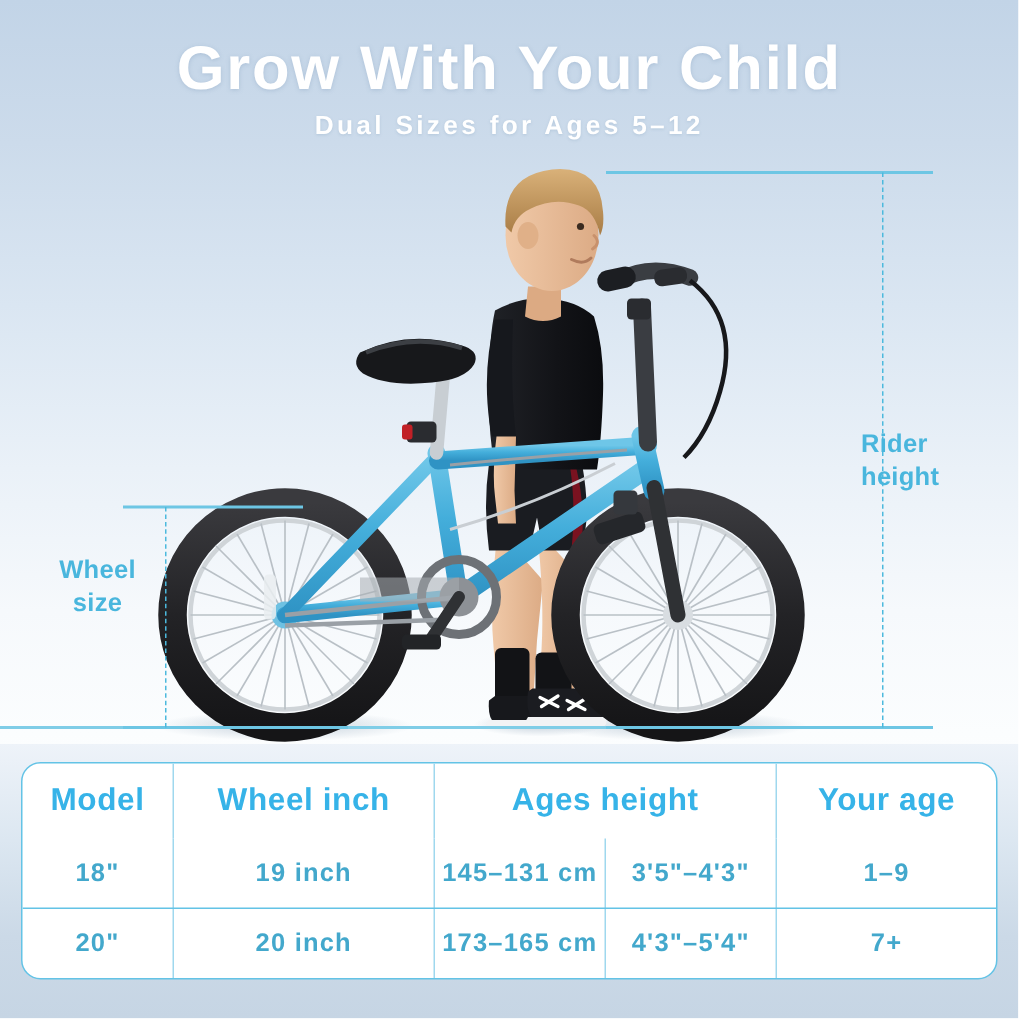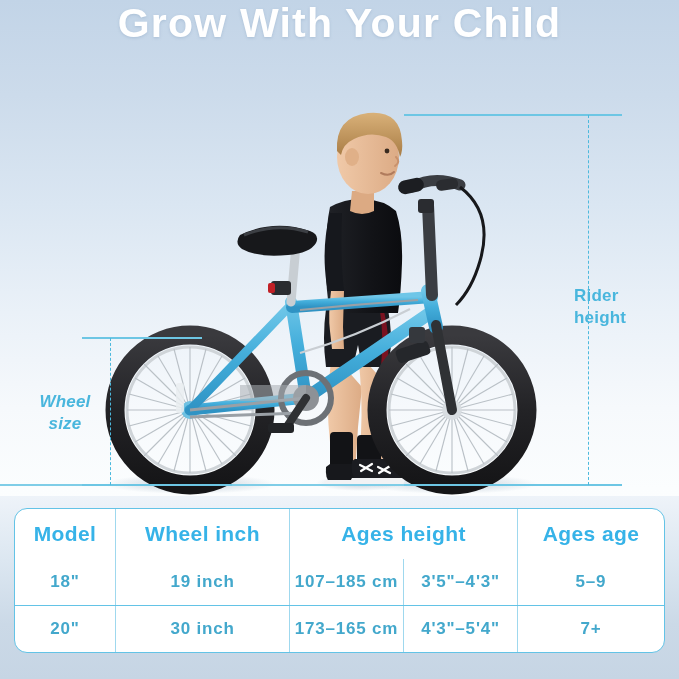--- a/index.html
+++ b/index.html
@@ -41,21 +41,21 @@
   .header {
     position: absolute;
     left: 0;
     top: 0;
     width: 679px;
     text-align: center;
     z-index: 6;
   }
   .title {
     margin: 0;
-    padding-top: 2px;
+    padding-top: 24px;
     font-size: 41px;
     font-weight: bold;
     color: #ffffff;
     letter-spacing: 1.2px;
     line-height: 1.05;
     text-shadow: 0 1px 3px rgba(120,150,180,0.35);
     white-space: nowrap;
   }
   .subtitle {
     margin: 0;
@@ -96,21 +96,21 @@
   
   #rh-top   { left: 404px; top: 114px; width: 218px; }
   #rh-bot   { left: 404px; top: 484px; width: 218px; }
   #rh-dash  { left: 588px; top: 115px; height: 370px; }
   #rh-label { left: 574px; top: 285px; width: 80px; }
 
   
   #ws-top   { left: 82px; top: 337px; width: 120px; }
   #ws-bot   { left: 82px; top: 484px; width: 150px; }
   #ws-dash  { left: 110px; top: 338px; height: 147px; }
-  #ws-label { left: 30px; top: 391px; width: 70px; font-style: italic; }
+  #ws-label { left: 30px; top: 369px; width: 70px; }
 
   
   #ground { left: 0px; top: 484px; width: 560px; background: #7fcde7; }
 
   
   #scene {
     position: absolute;
     left: 0;
     top: 95px;
     width: 679px;
@@ -167,20 +167,21 @@
 </style>
 </head>
 <body>
 
 <div id="infographic">
 
   <div class="bottom-strip"></div>
 
   <div class="header">
     <h1 class="title">Grow With Your Child</h1>
+    <p class="subtitle">Dual Sizes for Ages 5–12</p>
   </div>
 
   <svg id="scene" viewBox="0 0 679 400">
     <defs>
       <linearGradient id="frameGrad" x1="0" y1="0" x2="0" y2="1">
         <stop offset="0" stop-color="#6ec6e8"></stop>
         <stop offset="0.45" stop-color="#44aedb"></stop>
         <stop offset="1" stop-color="#2f93c4"></stop>
       </linearGradient>
       <linearGradient id="tireGrad" x1="0" y1="0" x2="0" y2="1">
@@ -390,34 +391,34 @@
     <span>size</span>
   </div>
 
   <div class="table-wrap">
     <table class="spec">
       <thead>
         <tr>
           <th class="col-model">Model</th>
           <th class="col-wheel">Wheel inch</th>
           <th colspan="2">Ages height</th>
-          <th class="col-age">Ages age</th>
+          <th class="col-age">Your age</th>
         </tr>
       </thead>
       <tbody>
         <tr>
           <td class="col-model">18"</td>
           <td class="col-wheel">19 inch</td>
-          <td class="col-h-cm">107–185 cm</td>
+          <td class="col-h-cm">145–131 cm</td>
           <td class="col-h-ft">3'5"–4'3"</td>
-          <td class="col-age">5–9</td>
+          <td class="col-age">1–9</td>
         </tr>
         <tr>
           <td class="col-model">20"</td>
-          <td class="col-wheel">30 inch</td>
+          <td class="col-wheel">20 inch</td>
           <td class="col-h-cm">173–165 cm</td>
           <td class="col-h-ft">4'3"–5'4"</td>
           <td class="col-age">7+</td>
         </tr>
       </tbody>
     </table>
   </div>
 
 </div>
 

